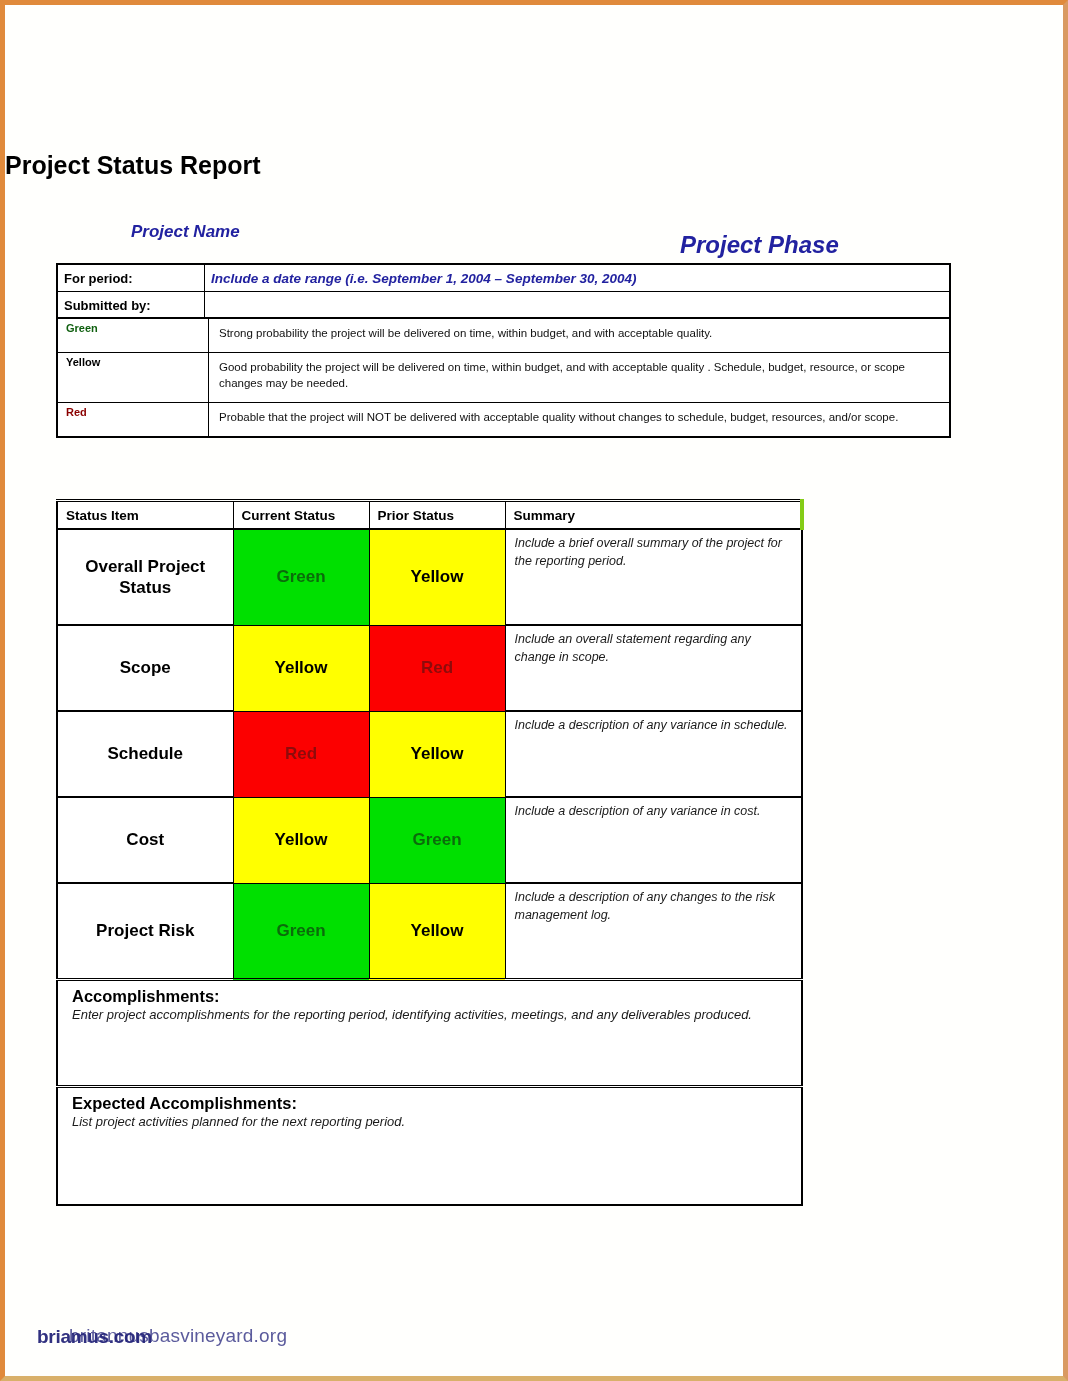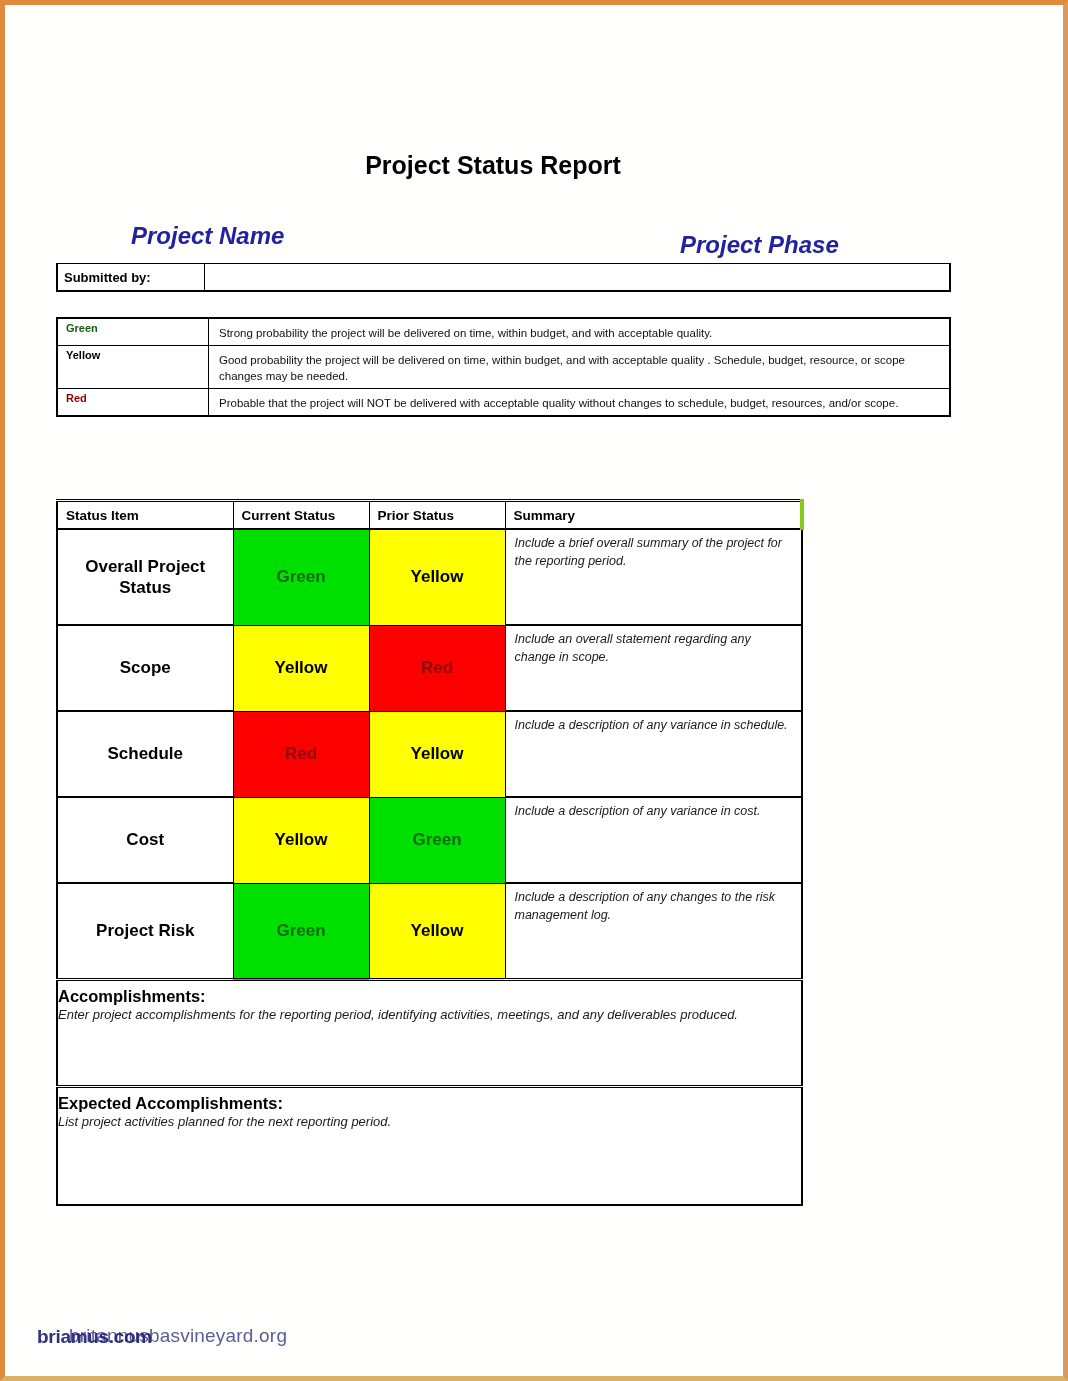--- a/index.html
+++ b/index.html
@@ -30,33 +30,33 @@
     height: 1371px;
     background: #fffffd;
   }
 
   
   .doc-title {
     position: absolute;
     left: 0;
     top: 146px;
     width: 976px;
-    text-align: center;
+    text-align: left;
     font-size: 25px;
     font-weight: bold;
     color: #000000;
     letter-spacing: 0px;
   }
 
   
   .proj-name {
     position: absolute;
     left: 126px;
     top: 217px;
-    font-size: 24px;
+    font-size: 17px;
     font-style: italic;
     font-weight: bold;
     color: #2222a0;
   }
   .proj-phase {
     position: absolute;
     left: 675px;
     top: 226px;
     font-size: 24px;
     font-style: italic;
@@ -103,21 +103,21 @@
     left: 51px;
     top: 312px;
     width: 895px;
     border-collapse: collapse;
     table-layout: fixed;
   }
   .legend-table td {
     border: 1px solid #000000;
     font-size: 12px;
     vertical-align: top;
-    padding: 3px 7px;
+    padding: 10px 7px;
     background: #ffffff;
   }
   .legend-table td.swatch {
     width: 134px;
     font-size: 11px;
     font-weight: bold;
     padding: 3px 8px;
     vertical-align: top;
   }
   .legend-table td.desc {
@@ -211,21 +211,21 @@
     border-bottom: 2px solid #000;
   }
 
   tr.row-h1 td { height: 84px; }
   tr.row-h2 td { height: 74px; }
 
   
   td.acc-cell {
     border: 2px solid #000;
     border-top: 3px double #000;
-    padding: 6px 12px 6px 0;
+    padding: 6px 12px 6px 14px;
     vertical-align: top;
   }
   .acc-head {
     font-size: 16.5px;
     font-weight: bold;
     color: #000;
     margin: 0 0 1px 0;
   }
   .acc-body {
     font-size: 13px;
@@ -265,20 +265,24 @@
 <div id="page">
   <div id="sheet">
 
     <div class="doc-title">Project Status Report</div>
 
     <div class="proj-name">Project Name</div>
     <div class="proj-phase">Project Phase</div>
 
     <table class="hdr-table">
       <tbody>
+        <tr>
+          <td class="lbl hdr-outer-top hdr-outer-left">For period:</td>
+          <td class="val-italic hdr-outer-top hdr-outer-right">Include a date range (i.e. September 1, 2004 – September 30, 2004)</td>
+        </tr>
         <tr>
           <td class="lbl hdr-outer-left hdr-outer-bottom">Submitted by:</td>
           <td class="hdr-outer-right hdr-outer-bottom"></td>
         </tr>
       </tbody>
     </table>
 
     <table class="legend-table">
       <tbody>
         <tr>

